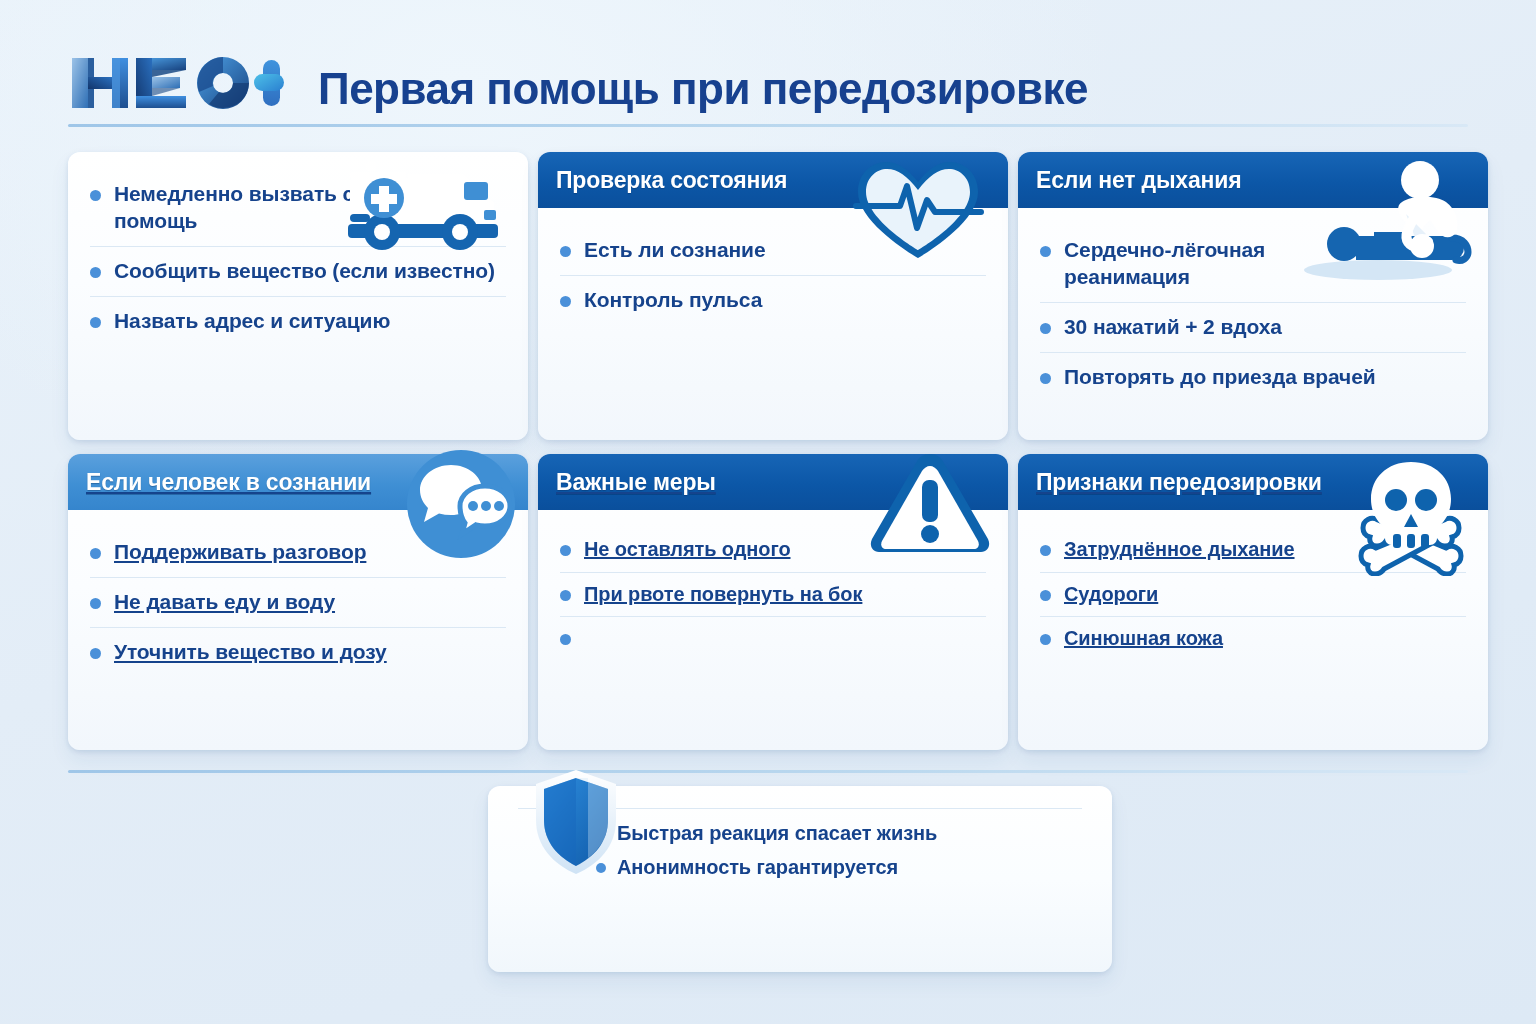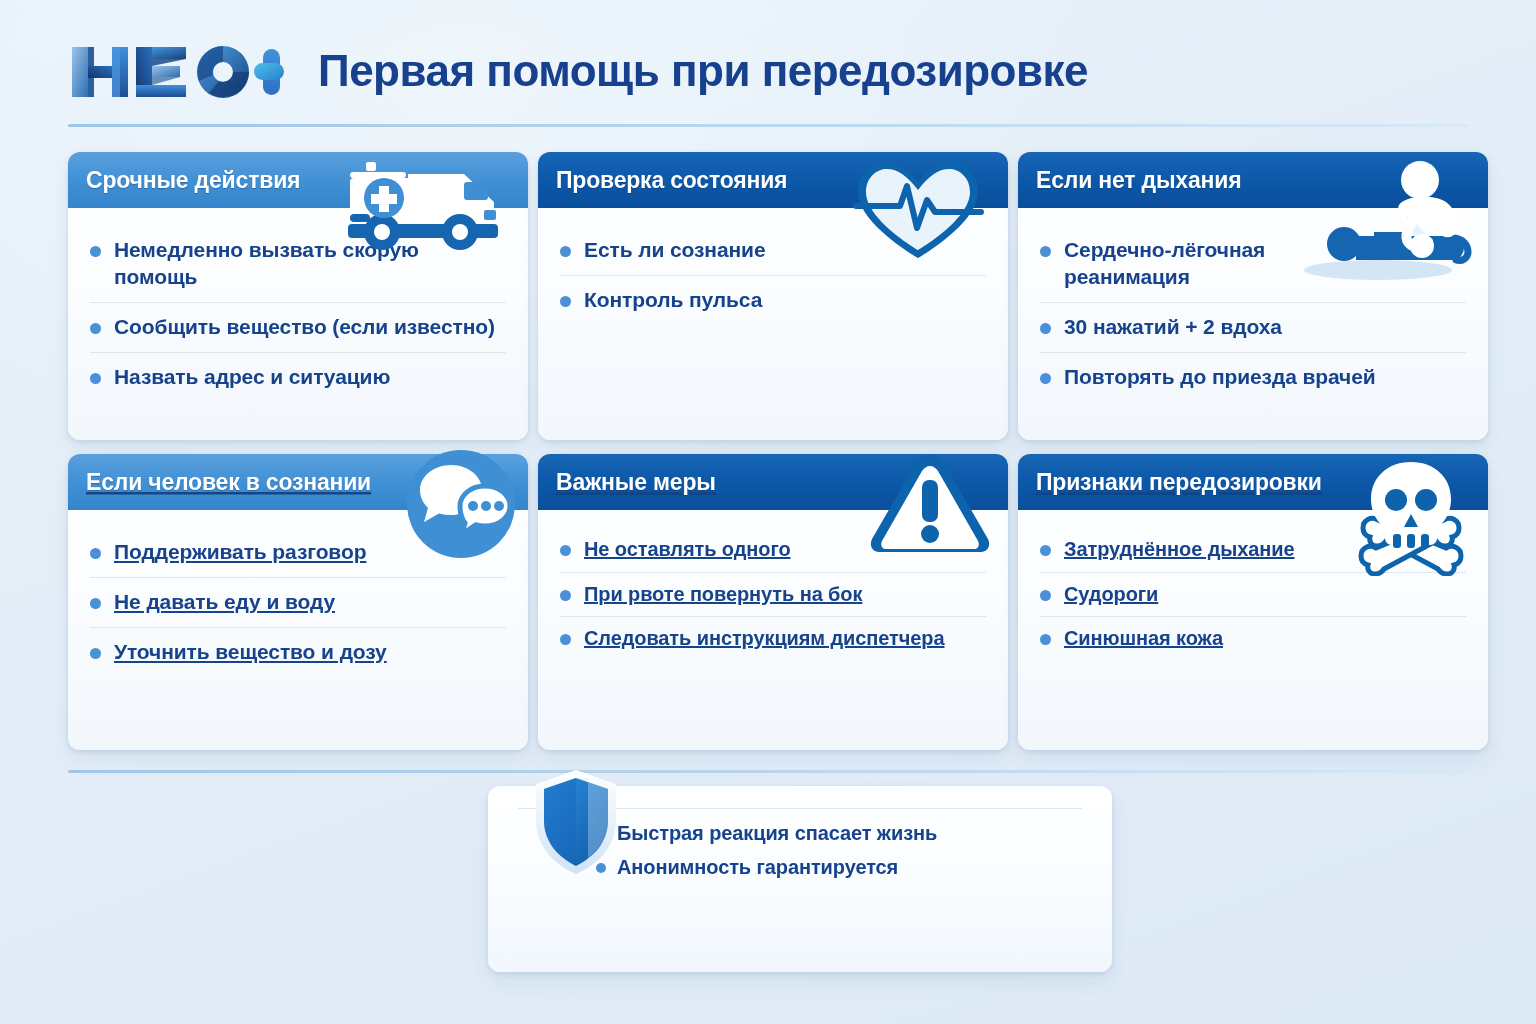--- a/index.html
+++ b/index.html
@@ -26,21 +26,21 @@
     box-sizing: border-box;
     padding: 0;
   }
   .topbar {
     position: absolute;
     left: 68px;
     top: 28px;
     width: 1400px;
     height: 86px;
     display: flex;
-    align-items: center;
+    align-items: flex-end;
     gap: 34px;
   }
   .logo {
     display: flex;
     align-items: flex-end;
     height: 64px;
   }
   .logo svg { display: block; }
   .page-title {
     font-size: 44px;
@@ -266,23 +266,20 @@
         <rect x="186" y="22" width="30" height="17" rx="8.5" fill="url(#gp)"></rect>
       </svg>
     </div>
     <div class="page-title">Первая помощь при передозировке</div>
   </div>
   <div class="header-rule"></div>
 
   <div class="grid">
 
     <div class="card">
-      <div class="card-head light">
-        <span class="card-title">Срочные действия</span>
-      </div>
       <div class="card-icon" style="right:10px; top:-4px; width:170px; height:110px;">
         <svg width="170" height="110" viewBox="0 0 170 110">
           <rect x="18" y="14" width="10" height="9" rx="2" fill="#fff"></rect>
           <path d="M60 26h56l30 28v26H60z" fill="#fff"></path>
           <path d="M6 30h62v50H6a4 4 0 0 1-4-4V34a4 4 0 0 1 4-4z" fill="#fff"></path>
           <rect x="2" y="24" width="56" height="6" rx="3" fill="#fff"></rect>
           <rect x="116" y="34" width="24" height="18" rx="3" fill="#3f8fd4"></rect>
           <rect x="136" y="62" width="12" height="10" rx="2" fill="#3f8fd4"></rect>
           <rect x="0" y="76" width="150" height="14" rx="4" fill="#1565b0"></rect>
           <rect x="2" y="66" width="20" height="8" rx="4" fill="#1565b0"></rect>
@@ -415,21 +412,20 @@
         <div class="item">
           <span class="bullet"></span>
           <span class="item-text">Не оставлять одного</span>
         </div>
         <div class="item">
           <span class="bullet"></span>
           <span class="item-text">При рвоте повернуть на бок</span>
         </div>
         <div class="item">
           <span class="bullet"></span>
-          <span class="item-text">Следовать инструкциям диспетчера</span>
         </div>
       </div>
     </div>
 
     <div class="card tall">
       <div class="card-head dark">
         <span class="card-title">Признаки передозировки</span>
       </div>
       <div class="card-icon" style="right:18px; top:4px; width:118px; height:118px;">
         <svg width="118" height="118" viewBox="0 0 118 118">

